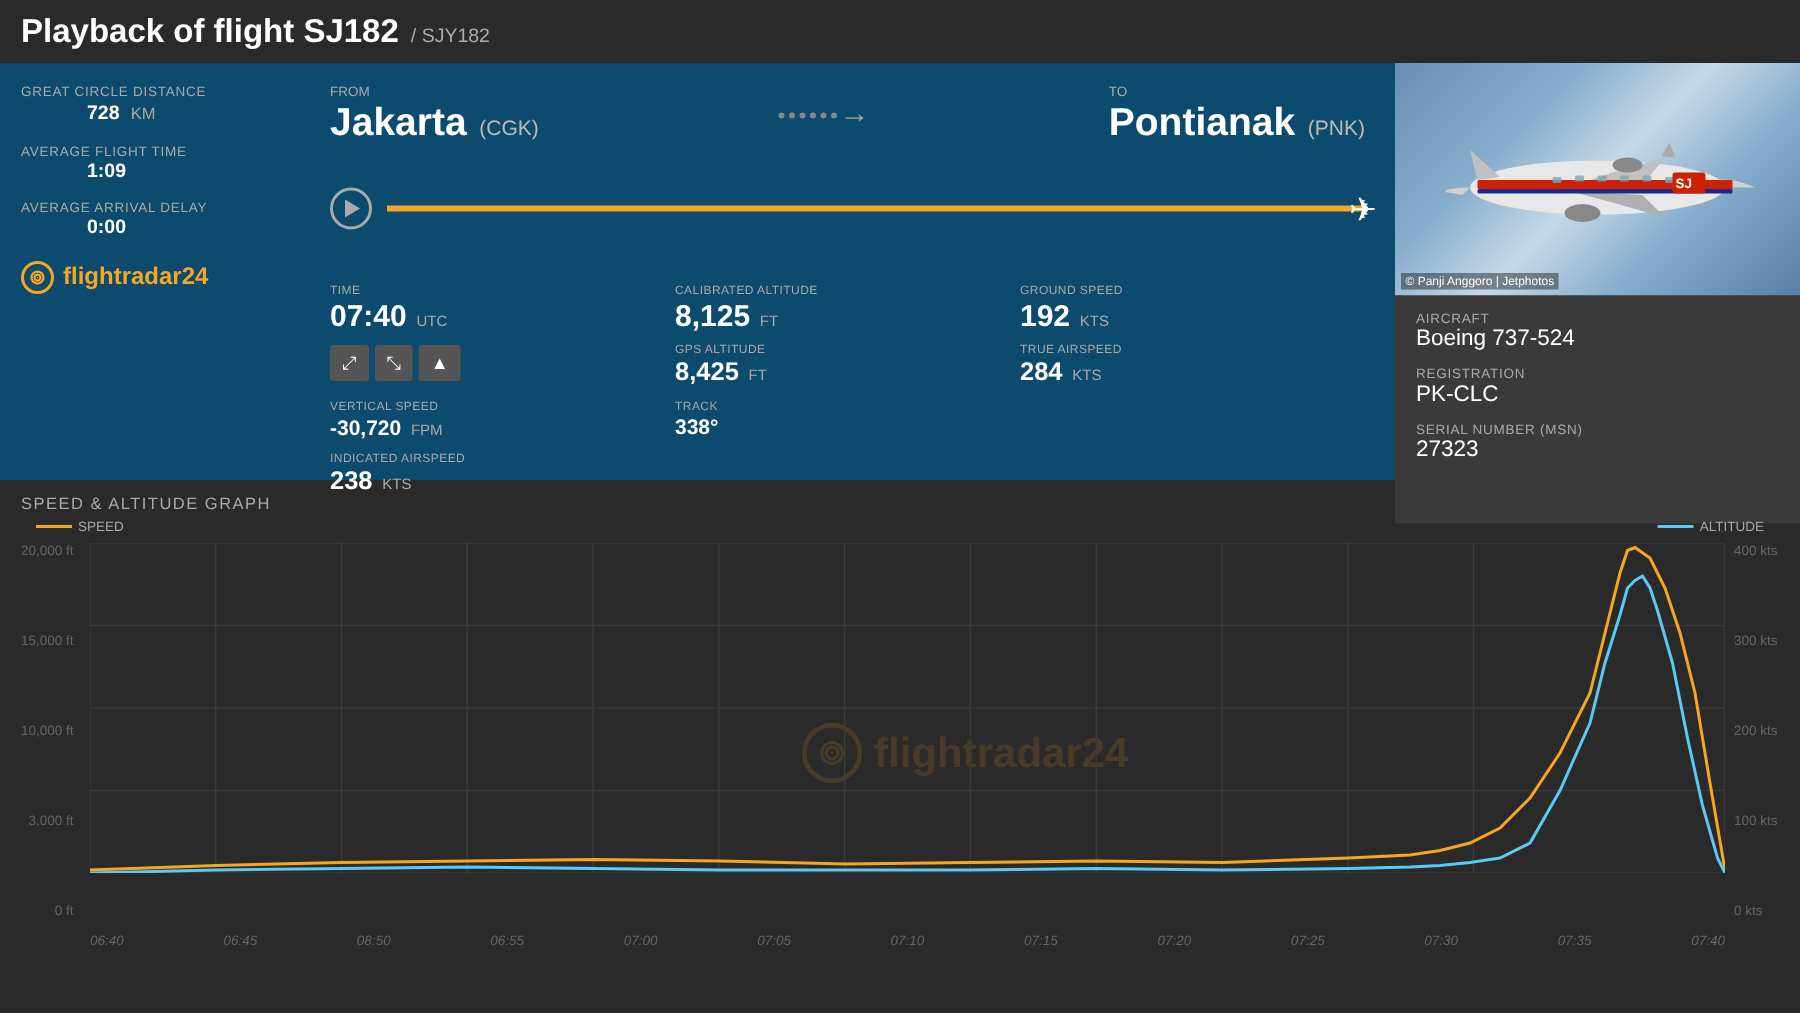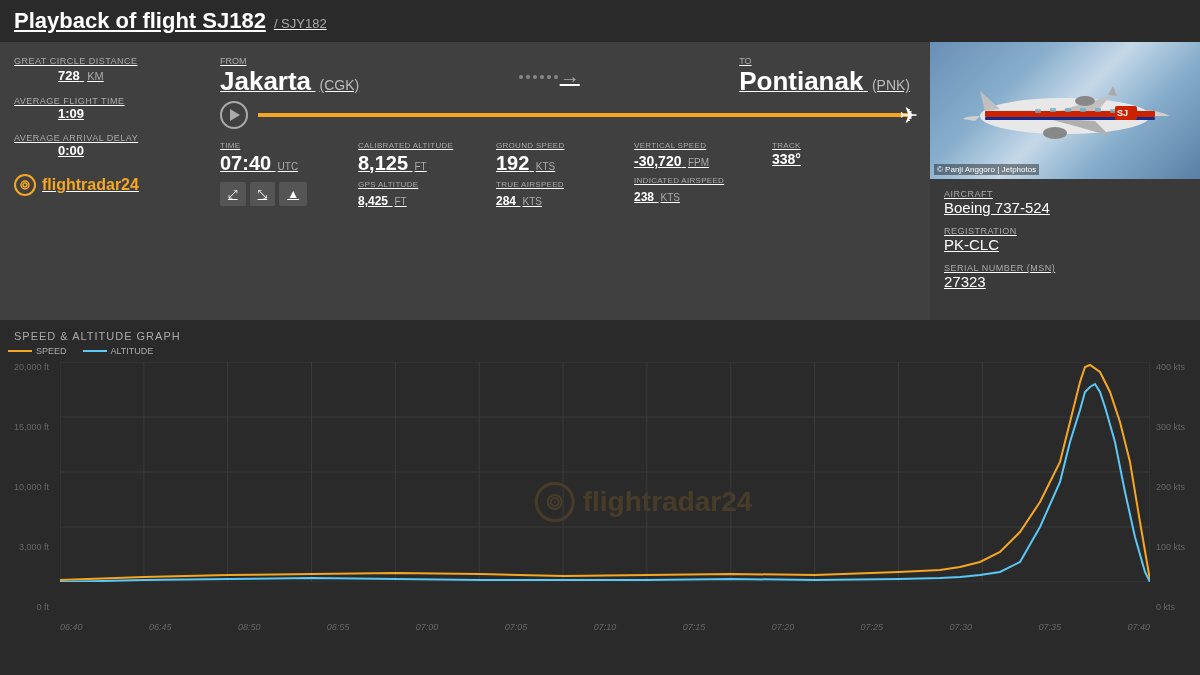--- a/index.html
+++ b/index.html
@@ -7,25 +7,24 @@
       width: 1200px;
       height: 675px;
       background: #2a2a2a;
       font-family: 'Arial', sans-serif;
       color: #fff;
       overflow: hidden;
     }
 
     
     .top-section {
-      background: #404040;
+      background: #0c4a6e;
       height: 320px;
       display: flex;
       flex-direction: column;
-      text-decoration: underline;
     }
 
     .title-bar {
       background: #2a2a2a;
       padding: 8px 14px;
       display: flex;
       align-items: baseline;
       gap: 8px;
     }
     .title-flight {
@@ -72,21 +71,21 @@
       color: #aaa;
       margin-left: 3px;
     }
 
     
     .center-flight {
       flex: 1;
       padding: 14px 20px;
       display: flex;
       flex-direction: column;
-      gap: 4px;
+      gap: 28px;
     }
 
     .route-row {
       display: flex;
       align-items: center;
       gap: 10px;
     }
     .route-from, .route-to {
       display: flex;
       flex-direction: column;
@@ -168,21 +167,21 @@
       position: absolute;
       right: -8px;
       top: -10px;
       font-size: 22px;
       color: #fff;
     }
 
     
     .data-grid {
       display: grid;
-      grid-template-columns: repeat(5, 1fr);
+      grid-template-columns: repeat(3, 1fr);
       gap: 0;
       margin-top: 4px;
     }
     .data-cell {
       padding: 4px 0;
     }
     .data-cell-label {
       font-size: 8px;
       color: #aaa;
       text-transform: uppercase;
@@ -203,21 +202,21 @@
       color: #aaa;
       margin-left: 2px;
     }
     .data-cell-sub {
       margin-top: 6px;
     }
     .data-cell-sub .data-cell-label {
       font-size: 8px;
     }
     .data-cell-sub .data-cell-value {
-      font-size: 12px;
+      font-size: 17px;
       text-align: center;
     }
 
     
     .controls-row {
       display: flex;
       align-items: center;
       gap: 4px;
       margin-top: 2px;
     }
@@ -255,21 +254,21 @@
 
     
     .right-panel {
       width: 270px;
       display: flex;
       flex-direction: column;
       background: #3a3a3a;
     }
     .aircraft-photo {
       width: 270px;
-      height: 137px;
+      height: 155px;
       background: #555;
       overflow: hidden;
       position: relative;
     }
     .photo-placeholder {
       width: 100%;
       height: 100%;
       background: linear-gradient(135deg, #6a8fb5 0%, #87aecc 30%, #c5d8e8 50%, #87aecc 70%, #5a7fa5 100%);
       display: flex;
       align-items: center;
@@ -318,22 +317,23 @@
       font-size: 11px;
       color: #aaa;
       text-transform: uppercase;
       letter-spacing: 1px;
       padding: 0 14px;
       margin-bottom: 4px;
     }
     .graph-legend {
       display: flex;
       gap: 16px;
-      padding: 0 8px;
+      padding: 0 24px;
       margin-bottom: 6px;
+      justify-content: space-between;
     }
     .legend-item {
       display: flex;
       align-items: center;
       gap: 4px;
       font-size: 9px;
       color: #aaa;
       text-transform: uppercase;
     }
     .legend-line {

